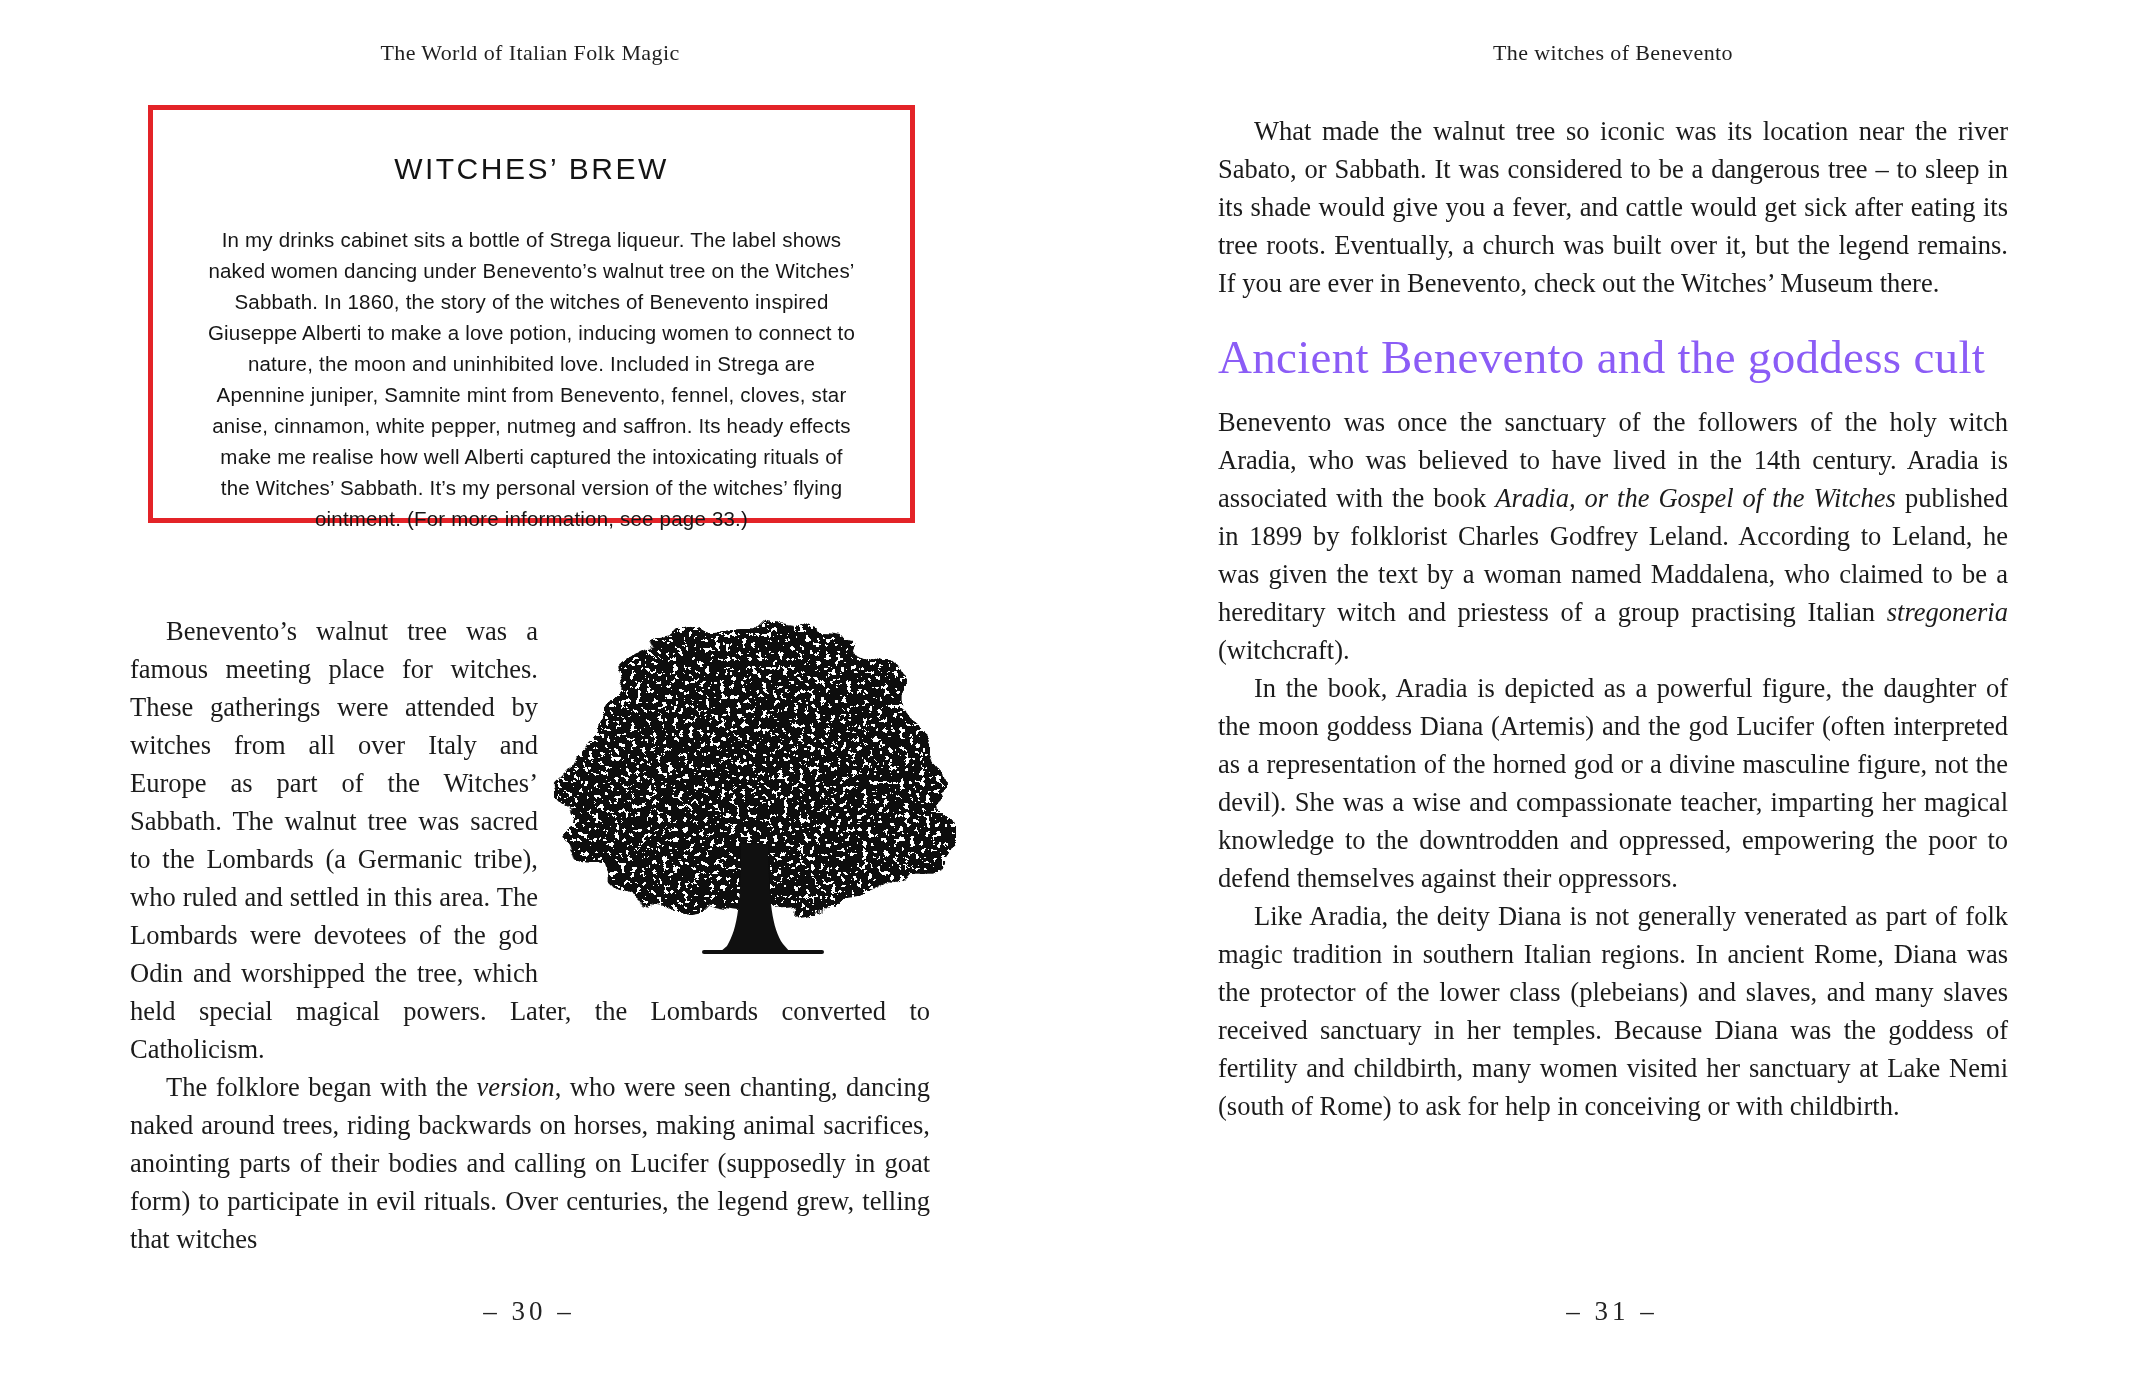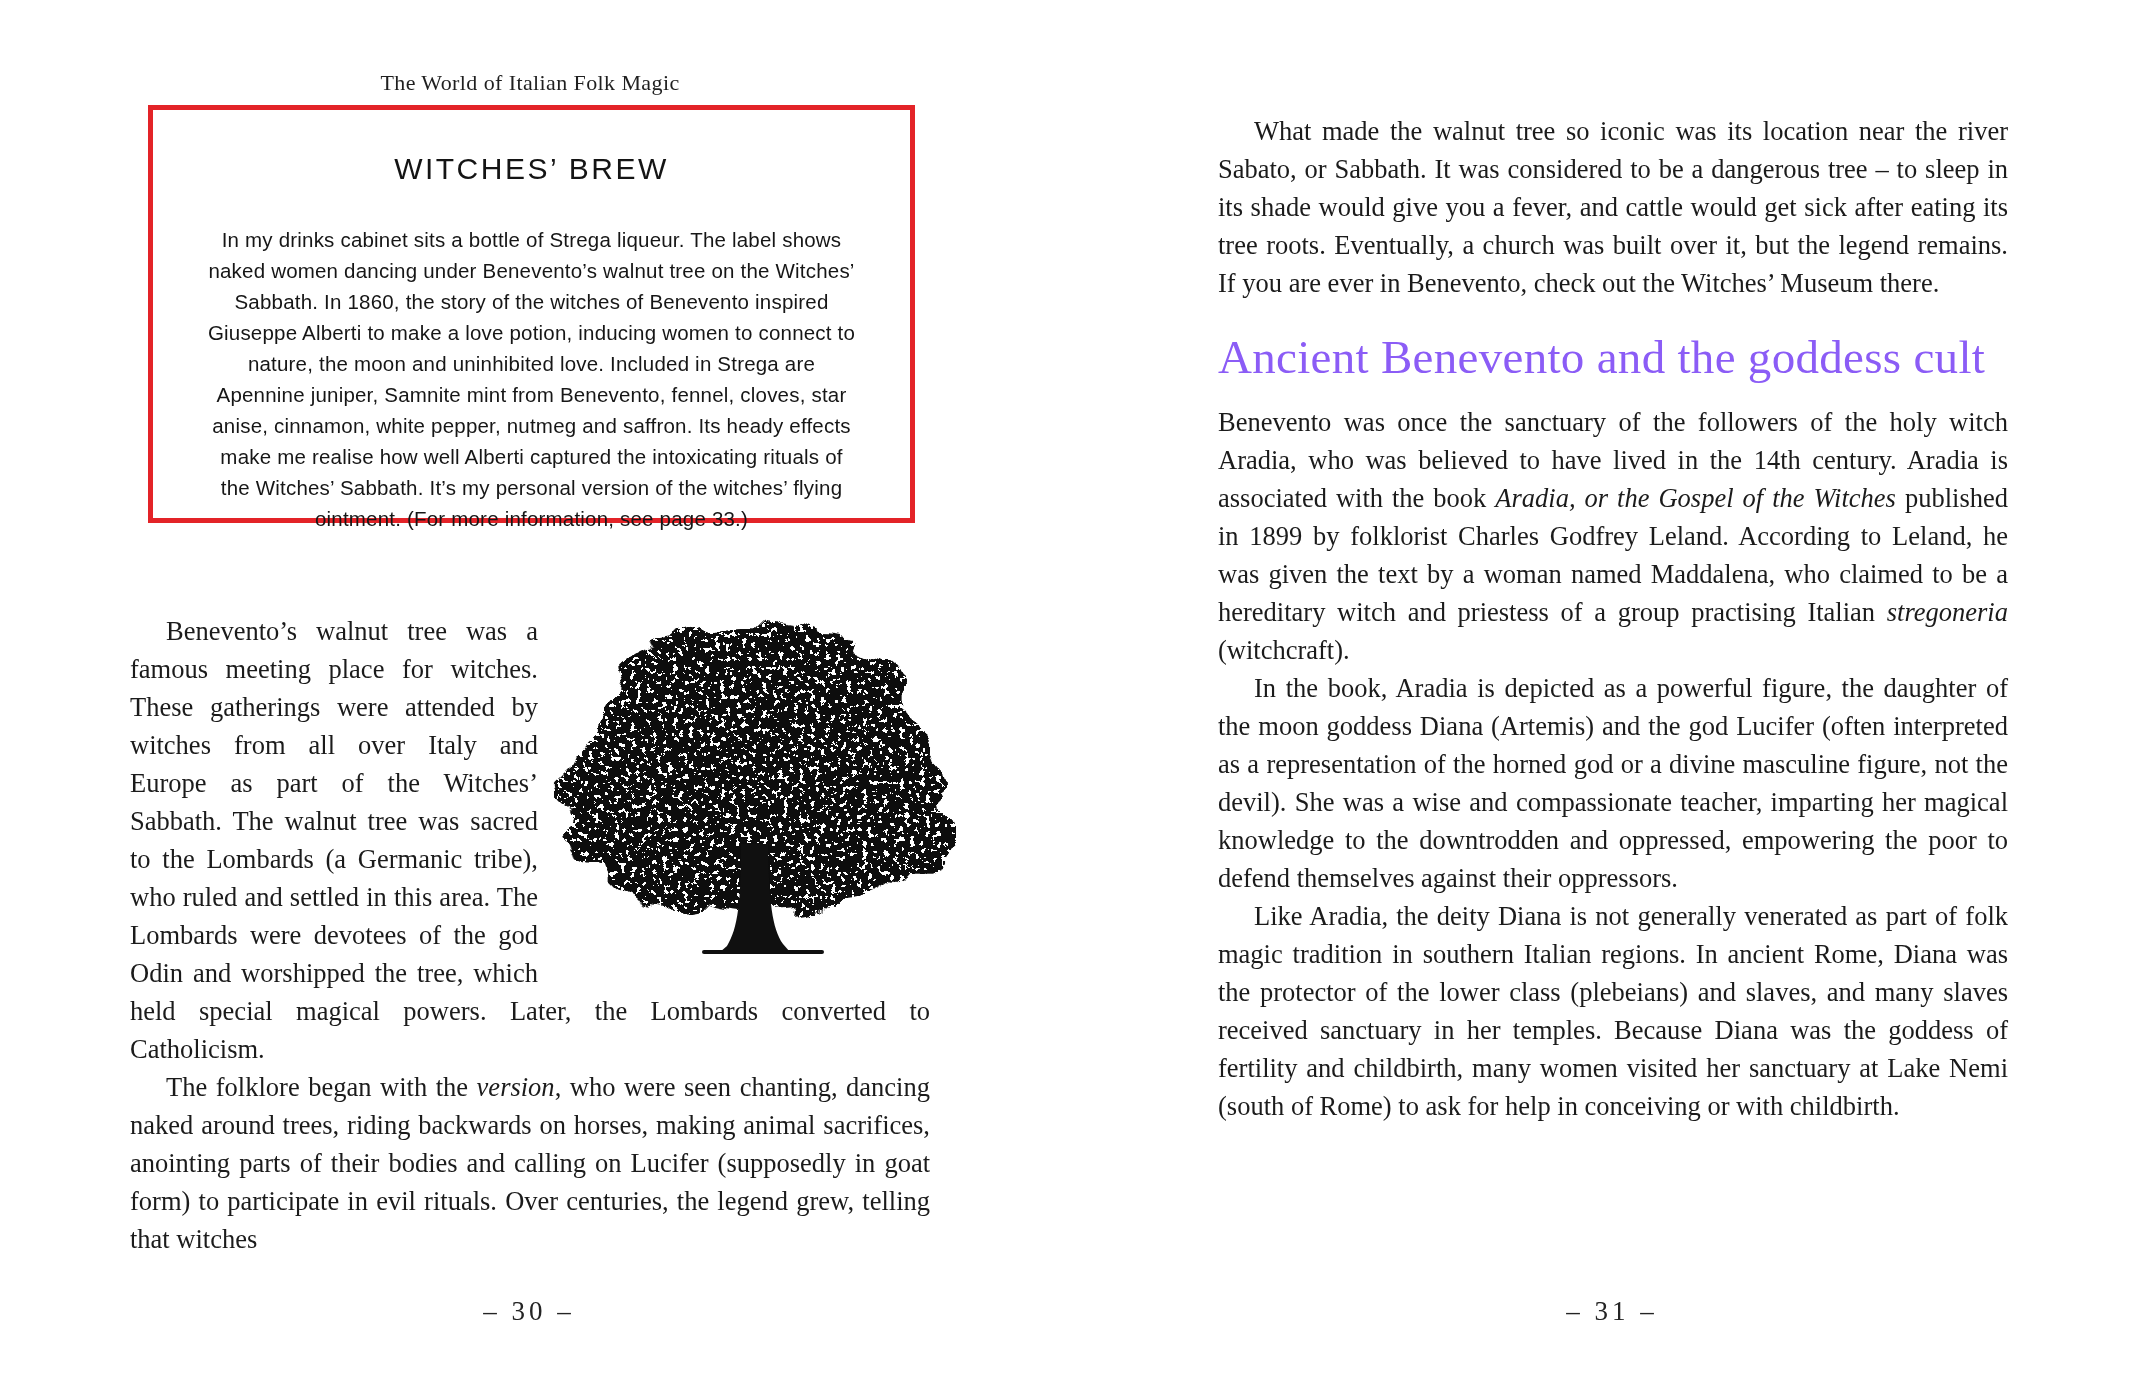--- a/index.html
+++ b/index.html
@@ -10,21 +10,21 @@
     color:#1b1b1b;
     font-family:"Liberation Serif", serif;
     overflow:hidden;
   }
   .page{position:absolute;top:0;height:1399px;}
   #left-page{left:130px;width:800px;}
   #right-page{left:1218px;width:790px;}
 
   .running-head{
     position:absolute;top:40px;left:0;right:0;
-    text-align:center;font-size:22px;letter-spacing:.4px;color:#1f1f1f;margin-top:30px;
+    text-align:center;font-size:22px;letter-spacing:.4px;color:#1f1f1f;
   }
 
   
   .brew-box{
     position:absolute;left:18px;top:105px;width:767px;height:418px;
     box-sizing:border-box;
     border:5px solid #e32328;
     padding:26px 48px 44px;
     text-align:center;
     font-family:"Liberation Sans", sans-serif;
@@ -131,20 +131,21 @@
       </p>
 
       <p class="body-par indent"><span>The folklore began with the </span><i>version</i><span>, who were seen chanting, dancing naked around trees, riding backwards on horses, making animal sacrifices, anointing parts of their bodies and calling on Lucifer (supposedly in goat form) to participate in evil rituals. Over centuries, the legend grew, telling that witches</span></p>
     </div>
 
     <div class="page-number">– 30 –</div>
   </div>
 
   <div class="page" id="right-page">
 
+    <div class="running-head">The witches of Benevento</div>
 
     <div class="body-block" id="right-body">
 
 
       <p class="body-par indent"><span>What made the walnut tree so iconic was its location near the river Sabato, or Sabbath. It was considered to be a dangerous tree – to sleep in its shade would give you a fever, and cattle would get sick after eating its tree roots. Eventually, a church was built over it, but the legend remains. If you are ever in Benevento, check out the Witches’ Museum there.</span></p>
 
       <h1 class="section-heading">Ancient Benevento and the goddess cult</h1>
 
       <p class="body-par"><span>Benevento was once the sanctuary of the followers of the holy witch Aradia, who was believed to have lived in the 14th century. Aradia is associated with the book </span><i>Aradia, or the Gospel of the Witches</i><span> published in 1899 by folklorist Charles Godfrey Leland. According to Leland, he was given the text by a woman named Maddalena, who claimed to be a hereditary witch and priestess of a group practising Italian </span><i>stregoneria</i><span> (witchcraft).</span></p>
 

